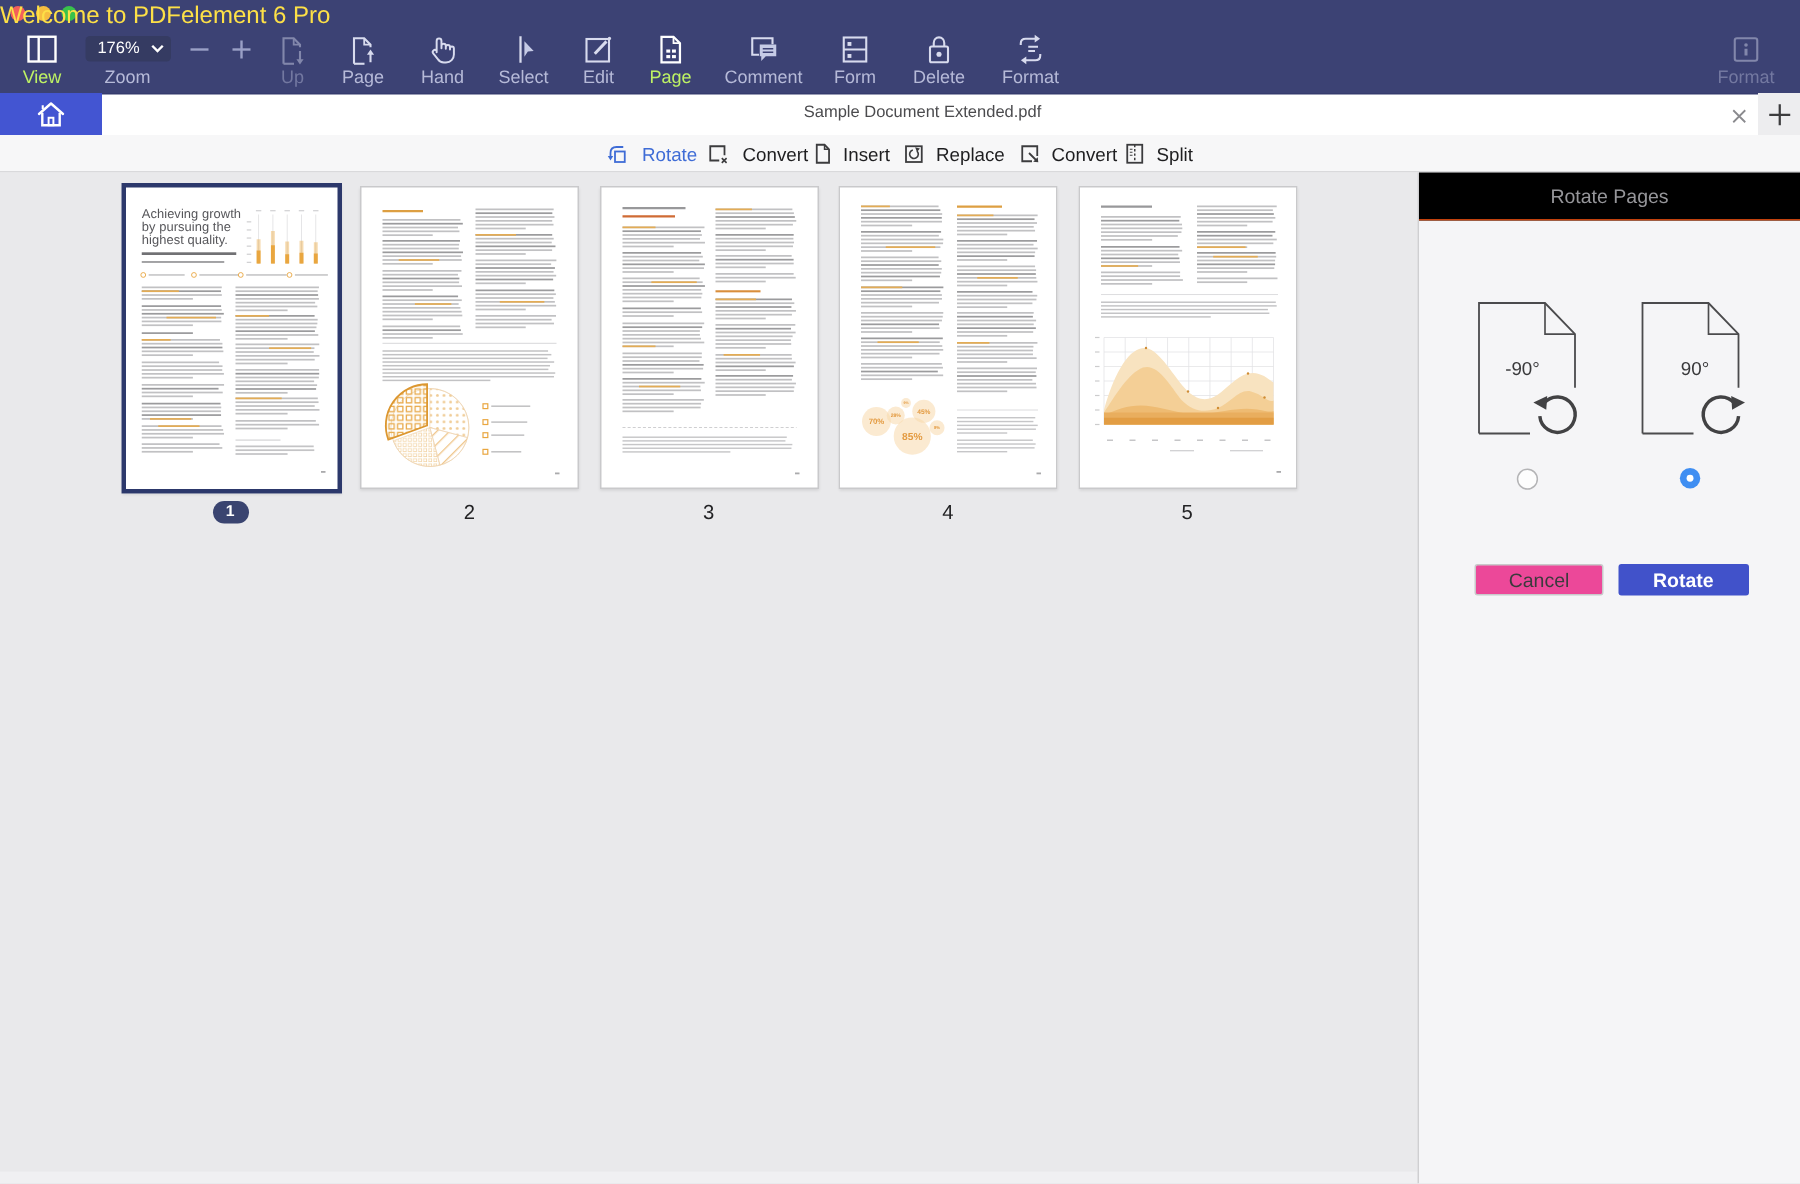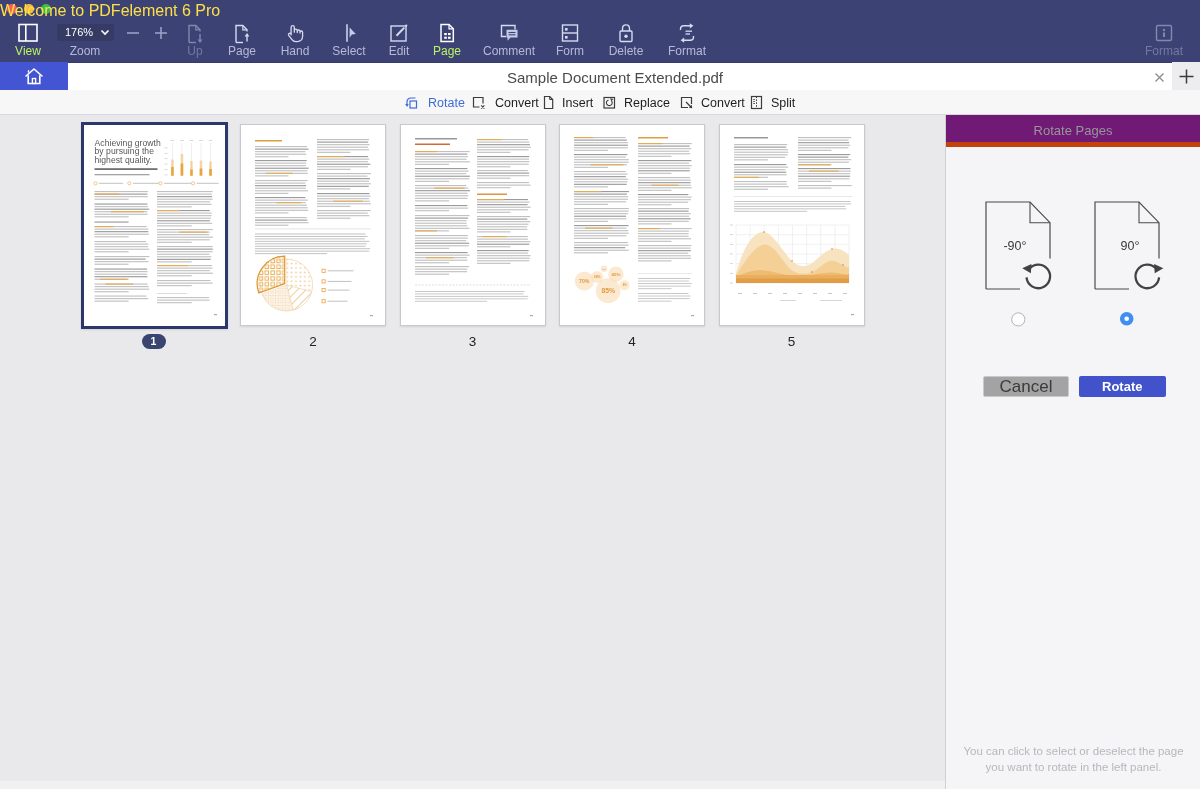--- a/index.html
+++ b/index.html
@@ -110,21 +110,21 @@
 
 <div style="position:absolute;left:0;top:62px;width:1200px;height:28px;background:#fff;border-top:1px solid #353b6d">
 <div style="position:absolute;left:0;top:-1px;width:68px;height:29px;background:#4355d2">
 <svg style="position:absolute;left:24px;top:5px" width="20" height="19" viewBox="0 0 20 19" fill="none">
 <path d="M2,9 L10,2 L18,9" stroke="#fff" stroke-width="1.6" stroke-linecap="round" stroke-linejoin="round"></path>
 <path d="M4.2,8.2 V16.5 H15.8 V8.2" stroke="#fff" stroke-width="1.6"></path>
 <rect x="8.4" y="11.5" width="3.2" height="5" stroke="#fff" stroke-width="1.3" fill="none"></rect>
 <line x1="4.5" y1="3.2" x2="4.5" y2="5.6" stroke="#fff" stroke-width="1.4"></line>
 </svg>
 </div>
-<div style="position:absolute;left:100px;top:6px;width:1030px;text-align:center;font-size:15px;color:#4b4b4e">Sample Document Extended.pdf</div>
+<div style="position:absolute;left:100px;top:6px;width:1030px;text-align:center;font-size:11px;color:#4b4b4e">Sample Document Extended.pdf</div>
 <svg style="position:absolute;left:1153px;top:8px" width="13" height="13" viewBox="0 0 13 13">
       <path d="M2.5,2.5 L10.5,10.5 M10.5,2.5 L2.5,10.5" stroke="#8a8a8e" stroke-width="1.2"></path>
     </svg>
 <div style="position:absolute;left:1172px;top:-1px;width:28px;height:29px;background:#ededef">
 <svg style="position:absolute;left:6px;top:6px" width="17" height="17" viewBox="0 0 17 17">
         <path d="M8.5,1.5 V15.5 M1.5,8.5 H15.5" stroke="#3c3c3e" stroke-width="1.5"></path>
       </svg>
 </div>
 </div>
 
@@ -725,33 +725,32 @@
       <rect x="131" y="189" width="3" height="1.2" fill="#aaaaac"></rect>
     </svg>
   </div>
 <div style="position:absolute;left:141.5px;top:333.5px;width:24px;height:15px;border-radius:8px;background:#3a4470;color:#fff;font-size:10.5px;font-weight:bold;text-align:center;line-height:15px">1</div>
 <div style="position:absolute;left:283px;top:334px;width:60px;text-align:center;font-size:13.5px;color:#232325">2</div>
 <div style="position:absolute;left:442.5px;top:334px;width:60px;text-align:center;font-size:13.5px;color:#232325">3</div>
 <div style="position:absolute;left:602px;top:334px;width:60px;text-align:center;font-size:13.5px;color:#232325">4</div>
 <div style="position:absolute;left:761.5px;top:334px;width:60px;text-align:center;font-size:13.5px;color:#232325">5</div>
 
 <div style="position:absolute;left:945px;top:115px;width:255px;height:674px;background:#f5f5f7;border-left:1px solid #cfcfd1">
-<div style="position:absolute;left:0;top:0;width:254px;height:32px;background:#701a75;border-bottom:5px solid #c2410c;text-align:center;line-height:31px;font-size:13px;color:#96969a">Rotate Pages</div>
+<div style="position:absolute;left:0;top:0;width:254px;height:32px;background:#000000;border-bottom:1px solid #c2410c;text-align:center;line-height:31px;font-size:13px;color:#96969a">Rotate Pages</div>
 <svg style="position:absolute;left:0;top:0" width="254" height="400" viewBox="0 0 254 400" fill="none">
       <path d="M40,174 V87 H84 L104,107.7 V143.5" stroke="#4b4b4d" stroke-width="1.2" fill="none"></path>
       <path d="M84,87 V107.7 H104" stroke="#4b4b4d" stroke-width="1.1" fill="none"></path>
       <path d="M40,174 H74" stroke="#4b4b4d" stroke-width="1.2"></path>
       <path d="M83.26,153.82 A11.8,11.8 0 1 1 80.54,162.43" stroke="#424244" stroke-width="2.3" fill="none"></path>
       <path d="M76.26,153.32 L85.46,149.02 L84.86,158.22 Z" fill="#424244"></path>
       <text x="69" y="135" font-size="12.5" fill="#3a3a3c" text-anchor="middle" font-family="Liberation Sans, sans-serif">-90°</text>
       <path d="M149,174 V87 H193 L213,107.7 V143.5" stroke="#4b4b4d" stroke-width="1.2" fill="none"></path>
       <path d="M193,87 V107.7 H213" stroke="#4b4b4d" stroke-width="1.1" fill="none"></path>
       <path d="M149,174 H183" stroke="#4b4b4d" stroke-width="1.2"></path>
       <path d="M210.34,153.82 A11.8,11.8 0 1 0 213.06,162.43" stroke="#424244" stroke-width="2.3" fill="none"></path>
       <path d="M217.34,153.32 L208.14,149.02 L208.74,158.22 Z" fill="#424244"></path>
       <text x="184" y="135" font-size="12.5" fill="#3a3a3c" text-anchor="middle" font-family="Liberation Sans, sans-serif">90°</text>
       <circle cx="72.3" cy="204.4" r="6.6" fill="#fdfdfd" stroke="#b4b4b6" stroke-width="1"></circle>
       <circle cx="180.7" cy="203.8" r="6.8" fill="#3f8ef2"></circle>
       <circle cx="180.7" cy="203.8" r="2.3" fill="#fff"></circle>
     </svg>
-<div style="position:absolute;left:37px;top:260.5px;width:86px;height:21px;background:#a3a3a3;border:1px solid #c9c9cb;border-radius:2px;text-align:center;line-height:19px;font-size:17px;color:#3b3b3d">Cancel</div>
+<div style="position:absolute;left:37px;top:260.5px;width:86px;height:21px;background:#ec4899;border:1px solid #c9c9cb;border-radius:2px;text-align:center;line-height:19px;font-size:13px;color:#3b3b3d">Cancel</div>
 <div style="position:absolute;left:133px;top:260.5px;width:86.5px;height:21px;background:#4152ca;border-radius:2px;text-align:center;line-height:21px;font-size:13px;font-weight:bold;color:#fff">Rotate</div>
-<div style="position:absolute;left:0;top:629px;width:255px;text-align:center;font-size:11.5px;line-height:15.5px;color:#b7b7bc">You can click to select or deselect the page<br>you want to rotate in the left panel.</div>
 </div>
 </body></html>

